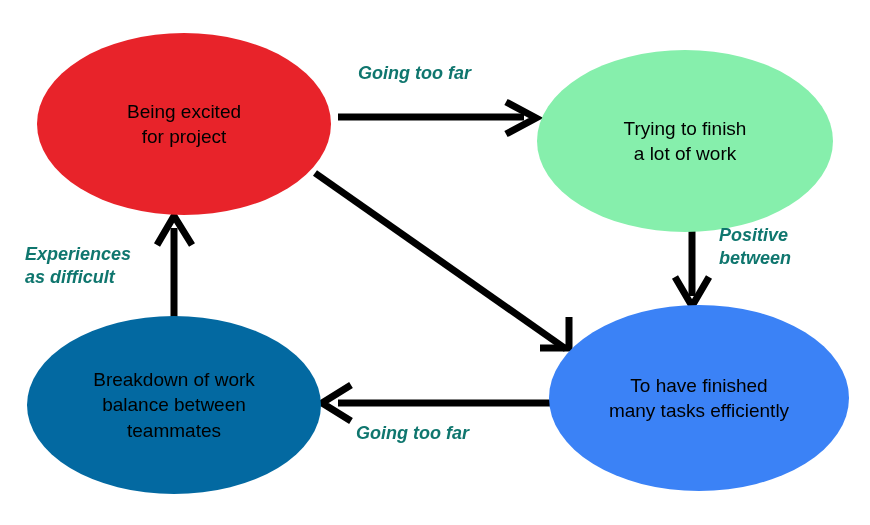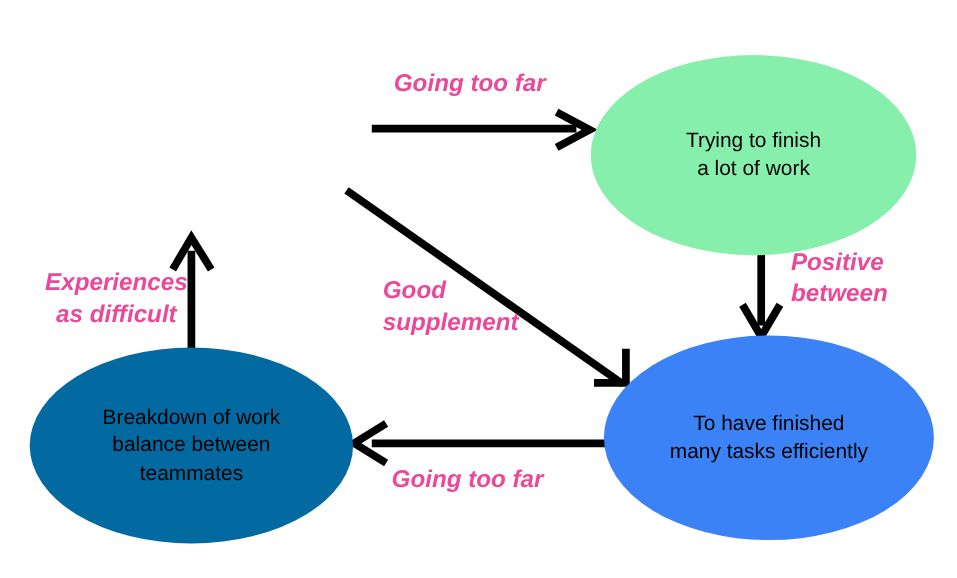--- a/index.html
+++ b/index.html
@@ -40,23 +40,23 @@
   }
   .node-label {
     white-space: pre-line;
     display: block;
   }
   .edge-label {
     position: absolute;
     font-family: "Liberation Sans", sans-serif;
     font-style: italic;
     font-weight: 600;
-    font-size: 22px;
+    font-size: 18px;
     line-height: 1.3;
-    color: #ec4899;
+    color: #0f766e;
     white-space: pre-line;
   }
   .el-left   { text-align: left; }
 </style>
 </head>
 <body>
 
 <div id="canvas">
 
   <svg id="edge-layer" viewBox="0 0 870 525" width="870" height="525" xmlns="http://www.w3.org/2000/svg">
@@ -80,20 +80,24 @@
       <line x1="174" y1="318" x2="174" y2="228" stroke="#000000" stroke-width="7" stroke-linecap="butt"></line>
       <polyline points="157,245 174,216 192,245" fill="none" stroke="#000000" stroke-width="7" stroke-linejoin="miter" stroke-linecap="butt"></polyline>
     </g>
 
     <g>
       <line x1="315" y1="173" x2="566" y2="349" stroke="#000000" stroke-width="7" stroke-linecap="butt"></line>
       <polyline points="540,348 569,348 569,317" fill="none" stroke="#000000" stroke-width="7" stroke-linejoin="miter" stroke-linecap="butt"></polyline>
     </g>
   </svg>
 
+  <div class="node" style="left:37px; top:33px; width:294px; height:182px; background:#e8232a;">
+    <span class="node-label">Being excited
+for project</span>
+  </div>
 
   <div class="node" style="left:537px; top:50px; width:296px; height:182px; background:#86efac;">
     <span class="node-label">Trying to finish
 a lot of work</span>
   </div>
 
   <div class="node" style="left:27px; top:316px; width:294px; height:178px; background:#0369a1;">
     <span class="node-label">Breakdown of work
 balance between
 teammates</span>
@@ -104,19 +108,17 @@
 many tasks efficiently</span>
   </div>
 
   <div class="edge-label el-left" style="left:358px; top:62px;">Going too far</div>
 
   <div class="edge-label el-left" style="left:719px; top:224px;">Positive
 between</div>
 
   <div class="edge-label el-left" style="left:356px; top:422px;">Going too far</div>
 
-  <div class="edge-label el-left" style="left:41px; top:243px;text-align:center;">Experiences
+  <div class="edge-label el-left" style="left:25px; top:243px;">Experiences
 as difficult</div>
 
-  <div class="edge-label el-left" style="left:348px; top:250px;">Good
-supplement</div>
 
 </div>
 
 </body></html>

